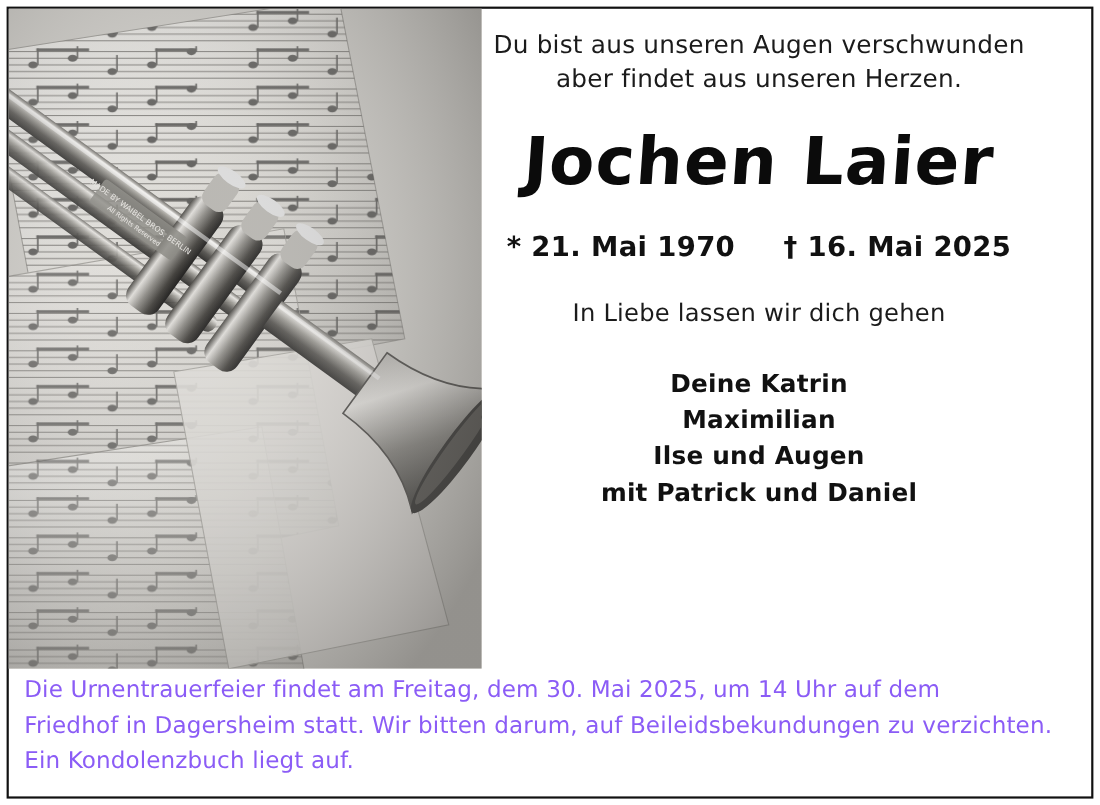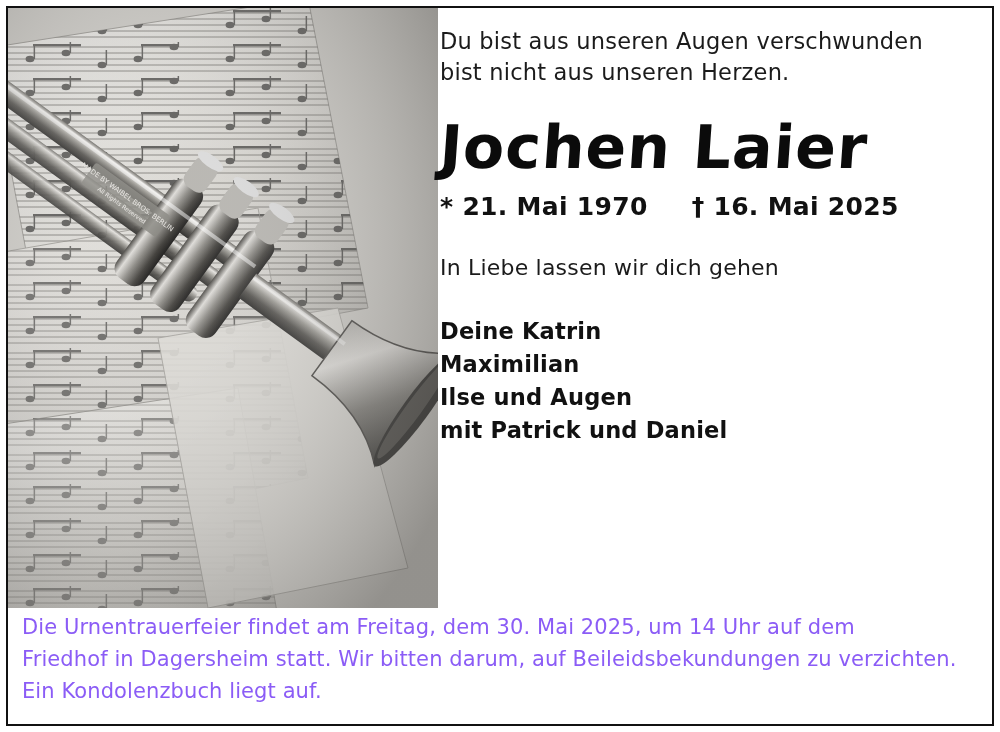--- a/index.html
+++ b/index.html
@@ -35,25 +35,25 @@
     width: 430px;
     height: 600px;
     overflow: hidden;
     background: #e8e6e2;
   }
   .photo svg { display: block; }
 
   
   .right-col {
     position: absolute;
-    left: 440px;
+    left: 416px;
     top: 16px;
     width: 548px;
     height: 592px;
-    text-align: left;
+    text-align: center;
   }
   .verse {
     font-family: "DejaVu Sans", sans-serif;
     font-size: 22.5px;
     line-height: 1.38;
     color: #1b1b1b;
     letter-spacing: 0.2px;
     margin-top: 10px;
   }
   .verse div { white-space: nowrap; }
@@ -63,21 +63,21 @@
     font-weight: 700;
     color: #0b0b0b;
     letter-spacing: 1px;
     margin-top: 24px;
     transform: skewX(-4deg);
   }
   .dates {
     font-size: 25px;
     font-weight: 700;
     color: #111111;
-    margin-top: 10px;
+    margin-top: 28px;
     letter-spacing: 0.3px;
   }
   .dates .gap {
     display: inline-block;
     width: 26px;
   }
   .liebe {
     font-size: 22px;
     color: #1b1b1b;
     margin-top: 34px;
@@ -225,21 +225,21 @@
       </g>
 
       <rect x="0" y="0" width="430" height="600" fill="url(#vig)"></rect>
     </svg>
   </div>
 
   <div class="right-col">
 
     <div class="verse">
       <div>Du bist aus unseren Augen verschwunden</div>
-      <div>bist nicht aus unseren Herzen.</div>
+      <div>aber findet aus unseren Herzen.</div>
     </div>
 
     <div class="name">Jochen Laier</div>
 
     <div class="dates">
       <span>*</span>
       <span>21. Mai 1970</span>
       <span class="gap"></span>
       <span>†</span>
       <span>16. Mai 2025</span>

